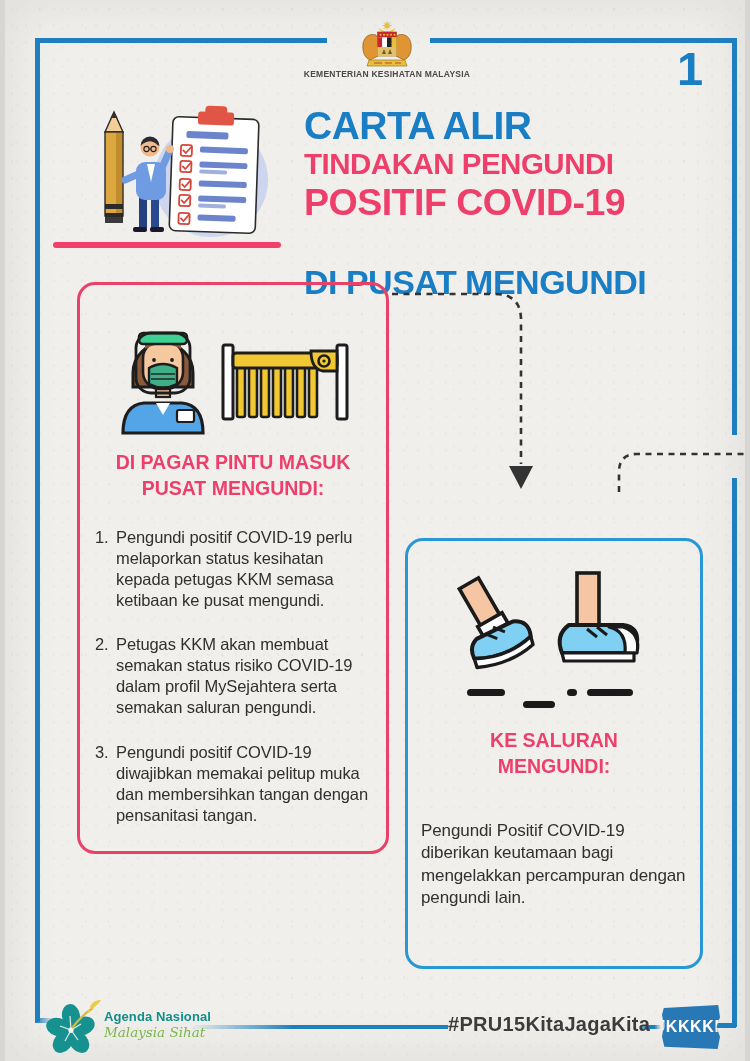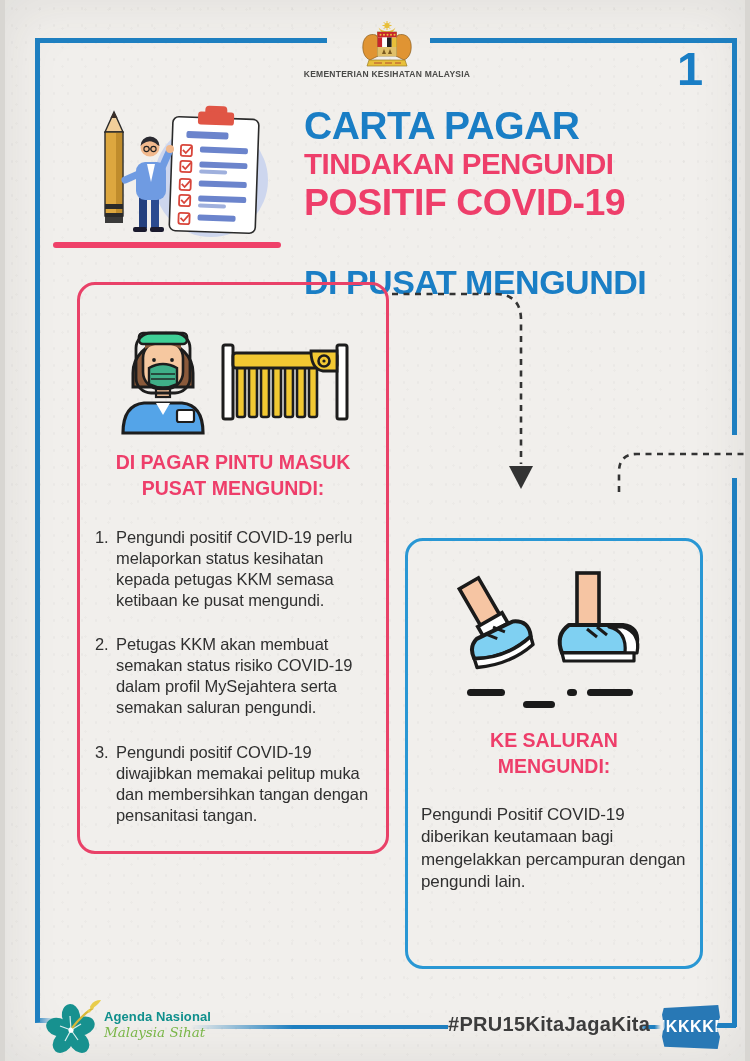--- a/index.html
+++ b/index.html
@@ -50,21 +50,21 @@
   .box-icons{display:block;margin:28px auto 0;}
   .box-heading{
     margin-top:14px;text-align:center;color:#ee3e6a;
     font-size:19.5px;font-weight:800;line-height:1.35;padding:0 28px;
   }
   .box-heading.narrow{width:170px;padding:0;margin-left:auto;margin-right:auto;}
   .steps{margin-top:25px;padding:0 8px 0 15px;}
   .step{display:flex;margin-bottom:23px;color:#303030;font-size:16.5px;line-height:1.28;letter-spacing:-0.1px;}
   .step .num{flex:0 0 21px;}
   .bluebody{
-    margin-top:24px;padding:0 13px;color:#303030;
+    margin-top:40px;padding:0 13px;color:#303030;
     font-size:17px;line-height:1.32;letter-spacing:-0.1px;
   }
 
   .agenda-text{left:99px;top:1010px;line-height:1.1;}
   .agenda-title{font-size:13px;font-weight:800;color:#0f8f8c;letter-spacing:0.1px;}
   .agenda-sub{font-size:13.5px;font-style:italic;font-family:"DejaVu Serif",serif;color:#7ab648;margin-top:1px;}
   .hashtag{left:443px;top:1013px;font-size:20px;font-weight:600;color:#3c3c3c;letter-spacing:0.3px;}
   .ukk-badge{
     left:657px;top:1005px;width:58px;height:44px;background:#2878b5;
     clip-path:polygon(3% 7%, 97% 0%, 100% 28%, 94% 50%, 100% 72%, 96% 100%, 4% 95%, 0% 72%, 3% 46%, 0% 22%);
@@ -119,21 +119,21 @@
     <g stroke="#b04030" stroke-width="0.9">
         <line x1="22" y1="43" x2="30" y2="43"></line>
         <line x1="33" y1="43" x2="40" y2="43"></line>
         <line x1="43" y1="43" x2="49" y2="43"></line>
       </g>
   </svg>
   <div class="abs ministry">KEMENTERIAN KESIHATAN MALAYSIA</div>
   <div class="abs pagenum">1</div>
 
   <div class="abs titleblock">
-    <div class="tl1 t-blue">CARTA PAGAR</div>
+    <div class="tl1 t-blue">CARTA ALIR</div>
     <div class="tl2 t-pink">TINDAKAN PENGUNDI</div>
     <div class="tl3 t-pink">POSITIF COVID-19</div>
     <div class="tl4 t-blue">DI PUSAT MENGUNDI</div>
   </div>
 
   <svg class="abs" style="left:48px;top:102px;" width="232" height="140" viewBox="0 0 232 140">
     <ellipse cx="158" cy="78" rx="57" ry="57" fill="#cdd6ee"></ellipse>
 
     <g transform="rotate(2 160 75)">
       <rect x="118" y="16" width="86" height="114" rx="6" fill="#ffffff" stroke="#2a2a2a" stroke-width="1.6"></rect>

